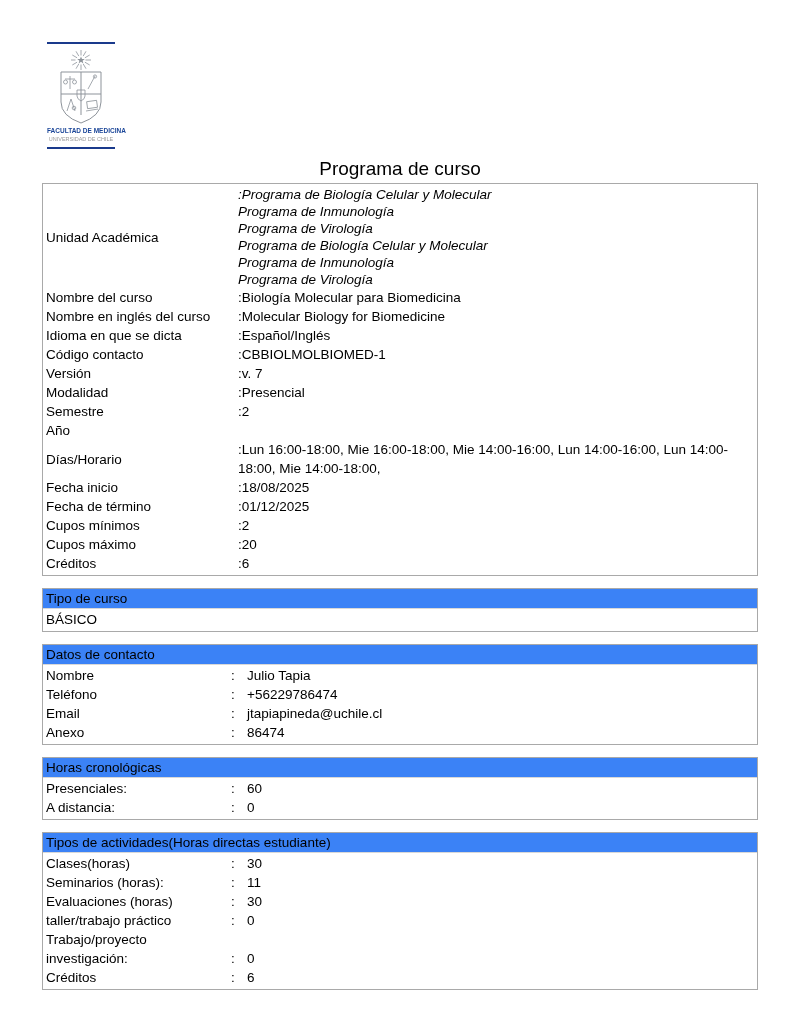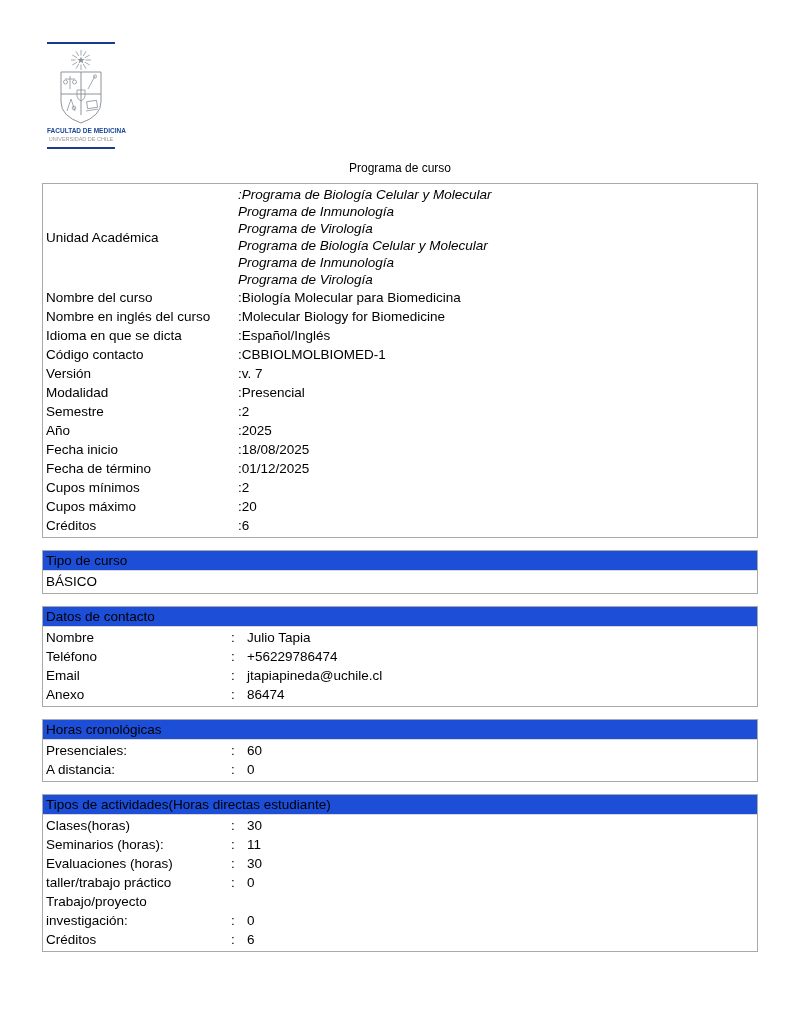--- a/index.html
+++ b/index.html
@@ -13,32 +13,32 @@
   
   .logo { position:absolute; left:47px; top:42px; width:68px; text-align:center; }
   .logo .rule { height:2px; background:#1a3a8c; }
   .logo .rule.top { margin-bottom:5px; }
   .logo .rule.bottom { margin-top:4px; }
   .logo svg { display:block; margin:0 auto; }
   .logo .l1 { color:#1a4598; font-weight:bold; font-size:6.5px; line-height:8px; margin-top:2px; white-space:nowrap; }
   .logo .l2 { color:#9b9b9b; font-size:5.5px; line-height:7px; margin-top:1px; white-space:nowrap; }
 
   
-  .title { padding-top:160px; text-align:center; font-size:12px; line-height:17px; }
+  .title { padding-top:160px; text-align:center; font-size:19px; line-height:17px; }
 
   
   .tbl { margin:6px 42px 0; border:1px solid #a9a9a9; padding:2px 0; background:#fff; }
   .r { display:flex; align-items:center; padding:0 3px; min-height:19px; }
   .r .lbl { flex:none; width:192px; line-height:19px; white-space:pre-line; }
   .r .val { flex:1; line-height:19px; white-space:pre-line; }
   .r.multi .val { line-height:17px;font-style:italic; }
 
   
   .sect { margin:12px 42px 0; border:1px solid #a9a9a9; background:#fff; }
-  .sect .hdr { background:#1d4ed8; border-bottom:1px solid #d8d8d8; padding:1px 3px; line-height:17px; }
+  .sect .hdr { background:#3b82f6; border-bottom:1px solid #d8d8d8; padding:1px 3px; line-height:17px; }
   .sect .bdy { padding:1px 3px 2px; }
   .srow { display:flex; align-items:flex-end; min-height:19px; }
   .srow .lbl { flex:none; width:185px; line-height:19px; white-space:pre-line; }
   .srow .colon { flex:none; width:16px; line-height:19px; }
   .srow .val { line-height:19px; }
   .single-line { line-height:19px; }
 </style>
 </head>
 <body>
 
@@ -123,21 +123,24 @@
       <div class="r">
       <div class="lbl">Modalidad</div>
       <div class="val">:Presencial</div>
     </div>
       <div class="r">
       <div class="lbl">Semestre</div>
       <div class="val">:2</div>
     </div>
       <div class="r">
       <div class="lbl">Año</div>
-      <div class="val">:2025</div>
+    </div>
+      <div class="r">
+      <div class="lbl">Días/Horario</div>
+      <div class="val">:Lun 16:00-18:00, Mie 16:00-18:00, Mie 14:00-16:00, Lun 14:00-16:00, Lun 14:00-18:00, Mie 14:00-18:00,</div>
     </div>
       <div class="r">
       <div class="lbl">Fecha inicio</div>
       <div class="val">:18/08/2025</div>
     </div>
       <div class="r">
       <div class="lbl">Fecha de término</div>
       <div class="val">:01/12/2025</div>
     </div>
       <div class="r">

